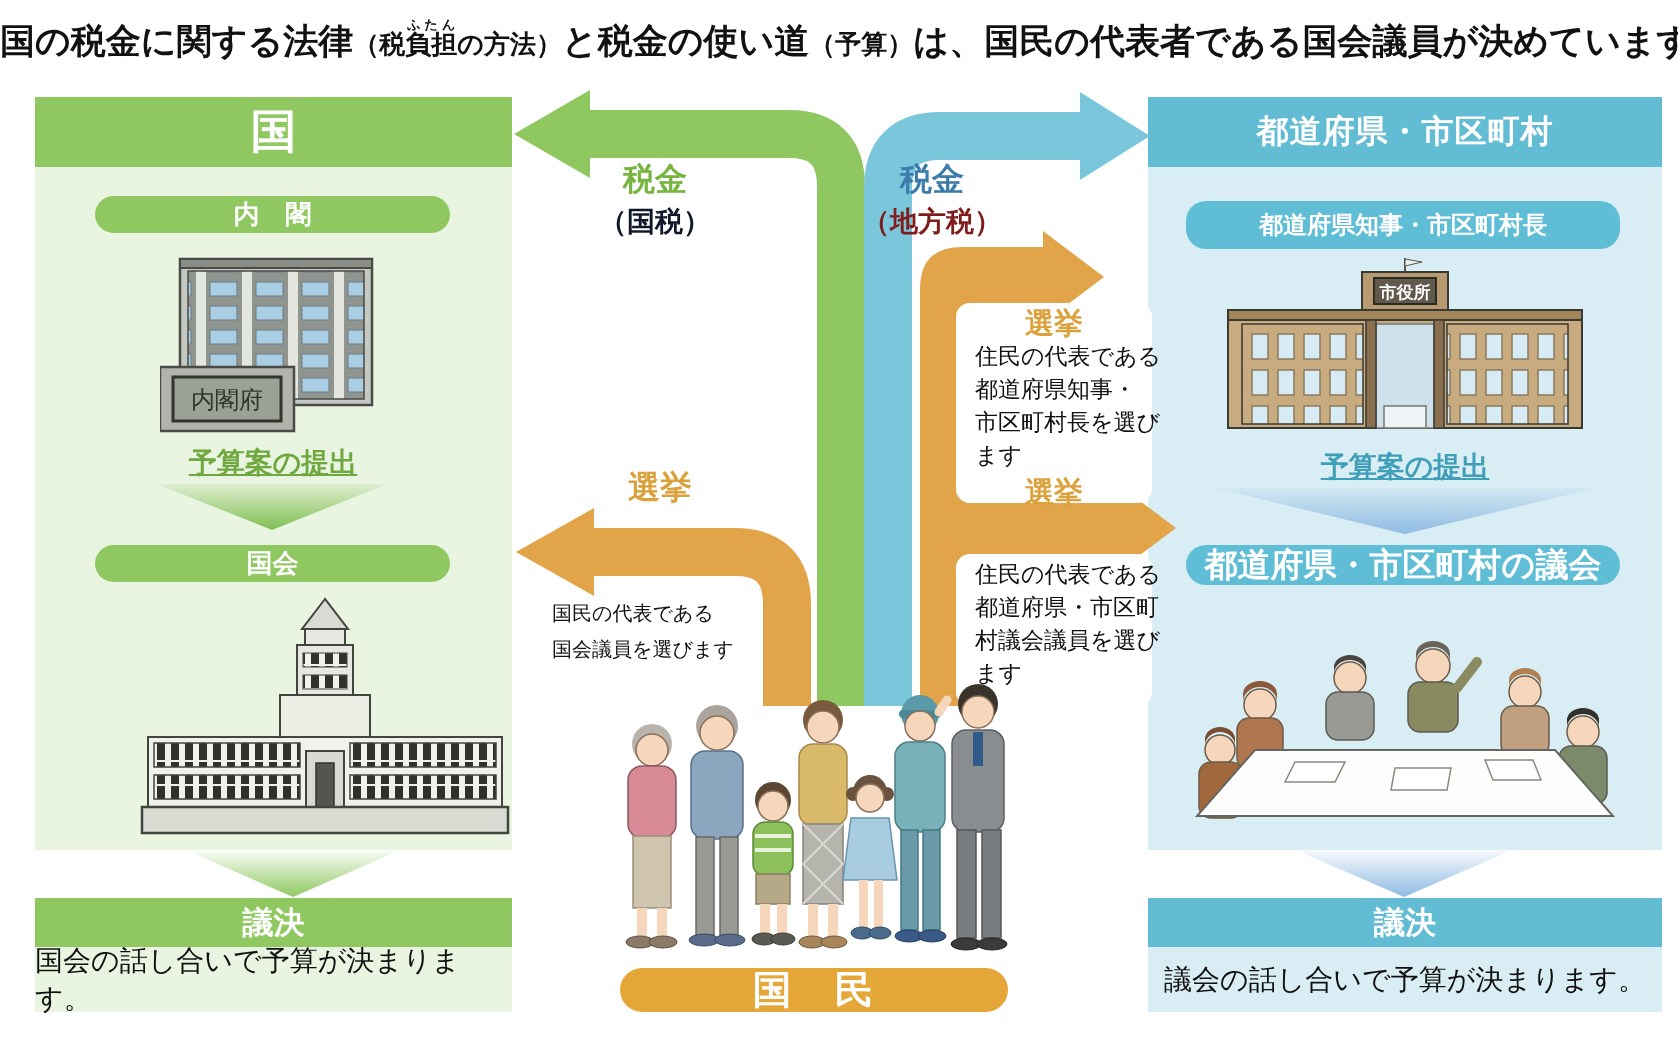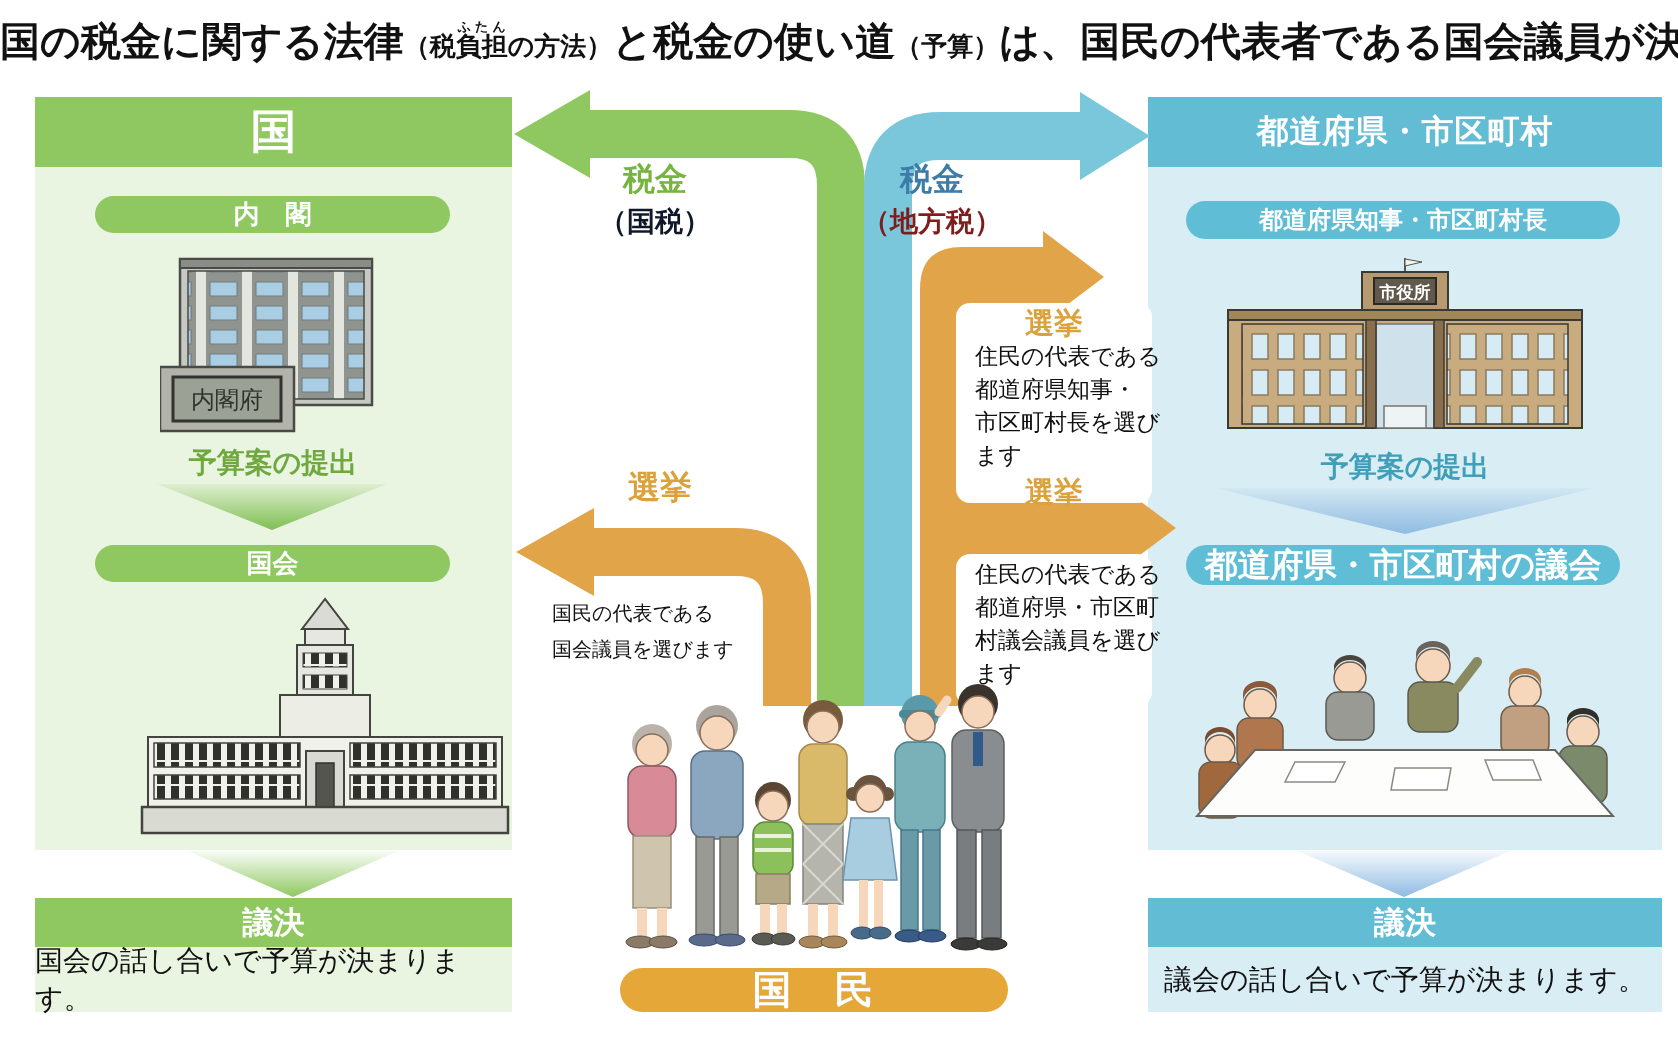--- a/index.html
+++ b/index.html
@@ -6,36 +6,36 @@
   #canvas{
     position:relative;width:1678px;height:1042px;background:#fff;overflow:hidden;
     font-family:"DejaVu Sans","Liberation Sans",sans-serif;
   }
   .abs{position:absolute;}
   
   #title{
     left:0;top:10px;width:1678px;height:62px;text-align:center;
     font-weight:bold;color:#111;white-space:nowrap;line-height:62px;
   }
-  #title .t-big{font-size:40px;letter-spacing:0px;vertical-align:baseline;}
+  #title .t-big{font-size:35px;letter-spacing:0px;vertical-align:baseline;}
   #title .t-small{font-size:26px;vertical-align:baseline;}
   #title ruby{ruby-position:over;}
   #title rt{font-size:13px;font-weight:bold;}
   
   .panel-header{display:flex;align-items:center;justify-content:center;color:#fff;font-weight:bold;}
   #nat-header{left:35px;top:97px;width:477px;height:70px;background:#8fc861;font-size:46px;}
   #nat-body{left:35px;top:167px;width:477px;height:683px;background:#e9f4e1;}
   #loc-header{left:1148px;top:97px;width:514px;height:70px;background:#62bcd4;font-size:32px;letter-spacing:1px;}
   #loc-body{left:1148px;top:167px;width:514px;height:683px;background:#d9edf4;}
   .pill{display:flex;align-items:center;justify-content:center;color:#fff;font-weight:bold;border-radius:20px;}
   #cabinet-pill{left:95px;top:196px;width:355px;height:37px;background:#8fc861;font-size:26px;}
   #diet-pill{left:95px;top:545px;width:355px;height:37px;background:#8fc861;font-size:26px;}
-  #governor-pill{left:1186px;top:201px;width:434px;height:38px;background:#5fbed6;font-size:24px;}
+  #governor-pill{left:1186px;top:201px;width:434px;height:48px;background:#5fbed6;font-size:24px;}
   #assembly-pill{left:1186px;top:545px;width:434px;height:40px;background:#5fbed6;font-size:33px;}
-  .submit-label{width:300px;text-align:center;font-weight:bold;font-size:28px;}
+  .submit-label{width:300px;text-align:center;font-weight:bold;font-size:28px;text-decoration:underline;}
   #nat-submit{left:123px;top:444px;color:#6fa83e;}
   #loc-submit{left:1255px;top:448px;color:#3f9fb8;}
   .chevron{clip-path:polygon(0 0,100% 0,50% 100%);}
   #nat-chevron1{left:157px;top:484px;width:230px;height:46px;background:linear-gradient(to bottom,rgba(143,200,97,.12),#7fbf52);}
   #nat-chevron2{left:188px;top:851px;width:210px;height:46px;background:linear-gradient(to bottom,rgba(143,200,97,.06),#8fc861);}
   #loc-chevron1{left:1215px;top:488px;width:380px;height:46px;background:linear-gradient(to bottom,rgba(130,175,225,.08),#8fbbe2);}
   #loc-chevron2{left:1298px;top:851px;width:212px;height:46px;background:linear-gradient(to bottom,rgba(130,175,225,.08),#8fbbe2);}
   .decision-bar{display:flex;align-items:center;justify-content:center;color:#fff;font-weight:bold;font-size:31px;}
   #nat-decision{left:35px;top:898px;width:477px;height:49px;background:#8fc861;}
   #loc-decision{left:1148px;top:898px;width:514px;height:49px;background:#62bcd4;}

